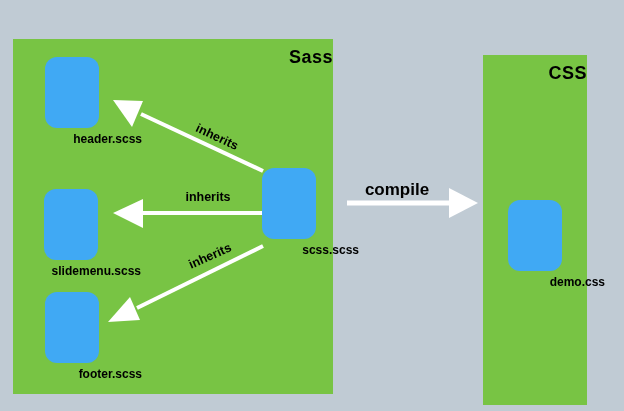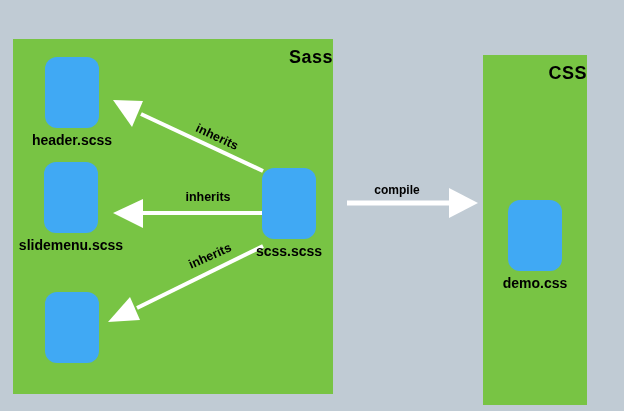--- a/index.html
+++ b/index.html
@@ -43,27 +43,27 @@
     height: 71px;
     background: var(--blue, #40a9f4);
     border-radius: 12px;
   }
   .file-label {
     position: relative;
     display: block;
     width: 140px;
     margin-left: -43px;
     margin-top: 4px;
-    text-align: center;
-    font-size: 14px;
+    text-align: right;
+    font-size: 12px;
     font-weight: bold;
     color: #000;
   }
   .node-header    { left: 45px;  top: 57px;  }
-  .node-slidemenu { left: 44px;  top: 162px; }
+  .node-slidemenu { left: 44px;  top: 189px; }
   .node-footer    { left: 45px;  top: 292px; }
   .node-demo      { left: 262px; top: 168px; }
   .node-democss   { left: 508px; top: 168px; margin-top: 32px; }
 
   .arrow-layer {
     position: absolute;
     left: 0; top: 0;
     width: 624px;
     height: 411px;
     pointer-events: none;
@@ -83,21 +83,21 @@
     left: 208px; top: 197px;
     transform: translate(-50%, -50%);
   }
   .edge-label-3 {
     left: 210px; top: 256px;
     transform: translate(-50%, -50%) rotate(-24deg);
   }
   .edge-label-compile {
     left: 397px; top: 190px;
     transform: translate(-50%, -50%);
-    font-size: 12px;
+    font-size: 17px;
   }
 </style>
 </head>
 <body>
 
 <div class="canvas">
 
   <div class="panel panel-sass">
     <div class="panel-title">Sass</div>
   </div>
@@ -126,20 +126,21 @@
     <span class="file-label">header.scss</span>
   </div>
 
   <div class="file-node node-slidemenu">
     <div class="file-box"></div>
     <span class="file-label">slidemenu.scss</span>
   </div>
 
   <div class="file-node node-footer">
     <div class="file-box"></div>
+    <span class="file-label">footer.scss</span>
   </div>
 
   <div class="file-node node-demo">
     <div class="file-box"></div>
     <span class="file-label">scss.scss</span>
   </div>
 
   <div class="file-node node-democss">
     <div class="file-box"></div>
     <span class="file-label">demo.css</span>

